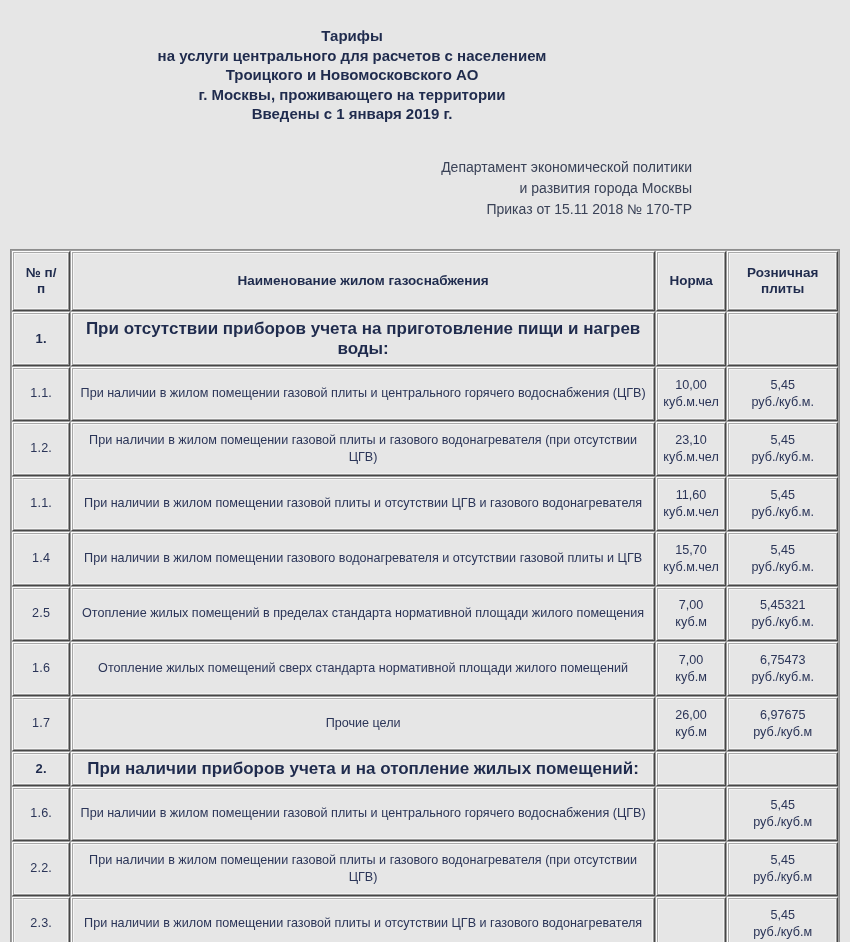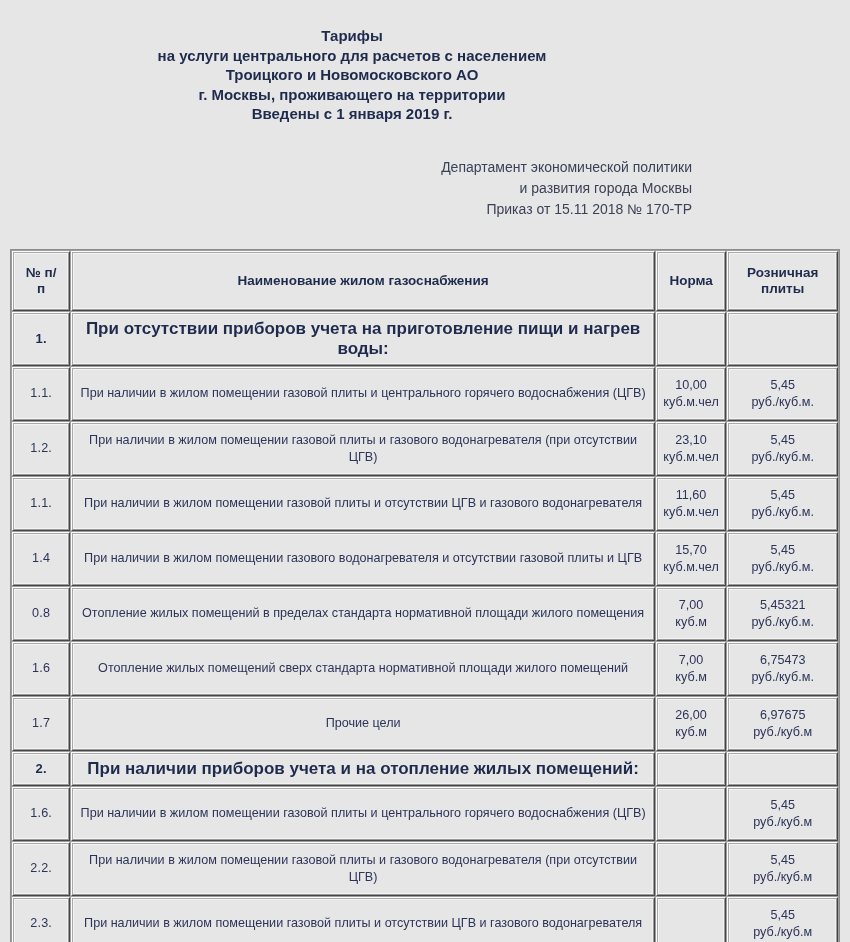--- a/index.html
+++ b/index.html
@@ -225,21 +225,21 @@
             <td class="norm">
               <span class="val">15,70</span>
               <span class="unit">куб.м.чел</span>
             </td>
             <td class="price">
               <span class="val">5,45</span>
               <span class="unit">руб./куб.м.</span>
             </td>
           </tr>
           <tr class="data-row">
-            <td class="num">0.8</td>
+            <td class="num">2.5</td>
             <td class="name">Отопление жилых помещений в пределах стандарта нормативной площади жилого помещения</td>
             <td class="norm">
               <span class="val">7,00</span>
               <span class="unit">куб.м</span>
             </td>
             <td class="price">
               <span class="val">5,45321</span>
               <span class="unit">руб./куб.м.</span>
             </td>
           </tr>

